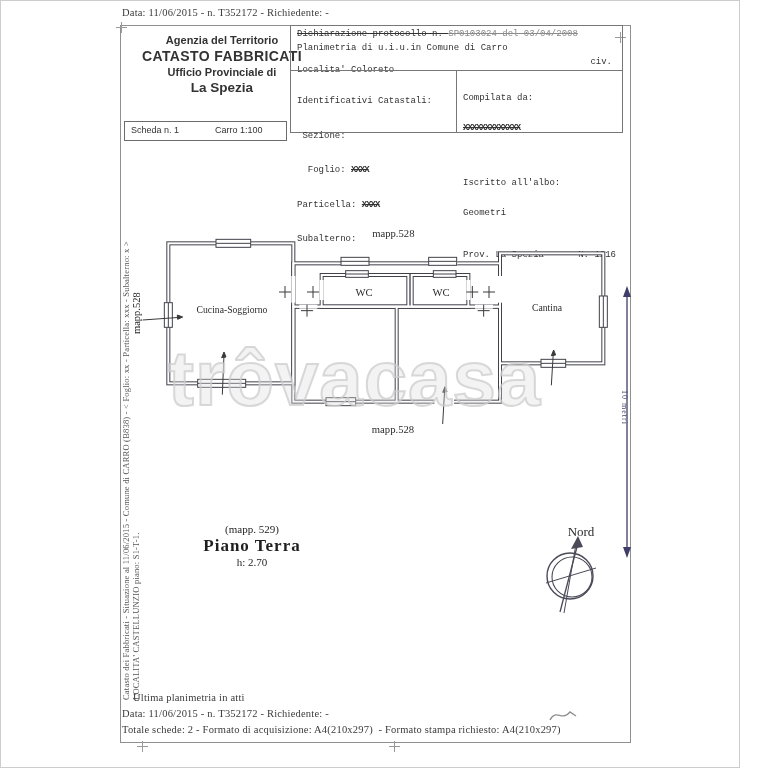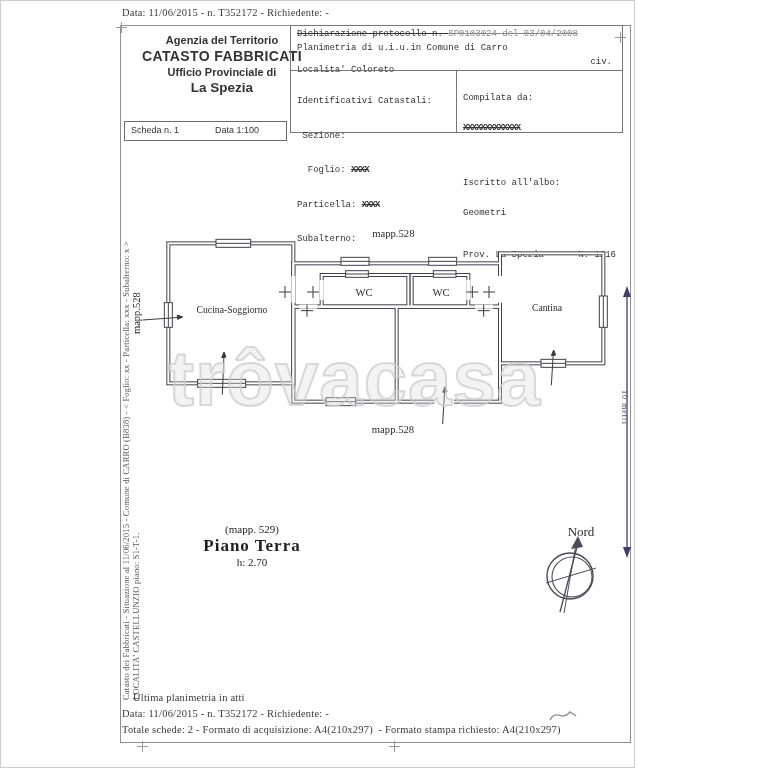--- a/index.html
+++ b/index.html
@@ -1,16 +1,16 @@
 <!DOCTYPE html>
 <html><head>
 <meta charset="utf-8">
 <style>
   html,body{margin:0;padding:0;background:#fff;}
-  .page{position:relative;width:635px;height:768px;background:#ffffff;overflow:hidden;
+  .page{position:relative;width:740px;height:768px;background:#ffffff;overflow:hidden;
         font-family:"Liberation Serif",serif;color:#2e2e2e;
         box-shadow:inset 0 0 0 1px #cdcdcd;}
   .abs{position:absolute;}
   
   .dataline{font-size:10.5px;color:#3a3a3a;letter-spacing:.2px;white-space:pre;}
   
   .frame{border:1px solid #909090;}
   
   .office{width:168px;text-align:center;font-family:"Liberation Sans",sans-serif;color:#333;}
   .office .o1{font-size:11px;font-weight:700;line-height:15px;}
@@ -70,21 +70,21 @@
 
   <div class="abs office" style="left:138px;top:33px;">
     <div class="o1">Agenzia del Territorio</div>
     <div class="o2">CATASTO FABBRICATI</div>
     <div class="o3">Ufficio Provinciale di</div>
     <div class="o4">La Spezia</div>
   </div>
 
   <div class="abs schedabox" style="left:124px;top:121px;width:161px;height:18px;">
     <span style="left:6px;">Scheda n. 1</span>
-    <span style="left:90px;">Data 1:100</span>
+    <span style="left:90px;">Carro 1:100</span>
   </div>
 
   <div class="abs declbox" style="left:290px;top:25px;width:331px;height:106px;">
     <div class="row" style="top:3px;"><span class="strike">Dichiarazione protocollo n. </span><span class="val-light">SP0103024 del 03/04/2008</span></div>
     <div class="row" style="top:17px;">Planimetria di u.i.u.in Comune di Carro</div>
     <div class="row" style="top:39px;">Localita' Coloreto</div>
     <div class="row" style="left:auto;right:10px;top:31px;margin-left:34px;">civ.</div>
     <div class="hdiv" style="top:44px;"></div>
     <div class="vdiv" style="left:165px;"></div>
 

